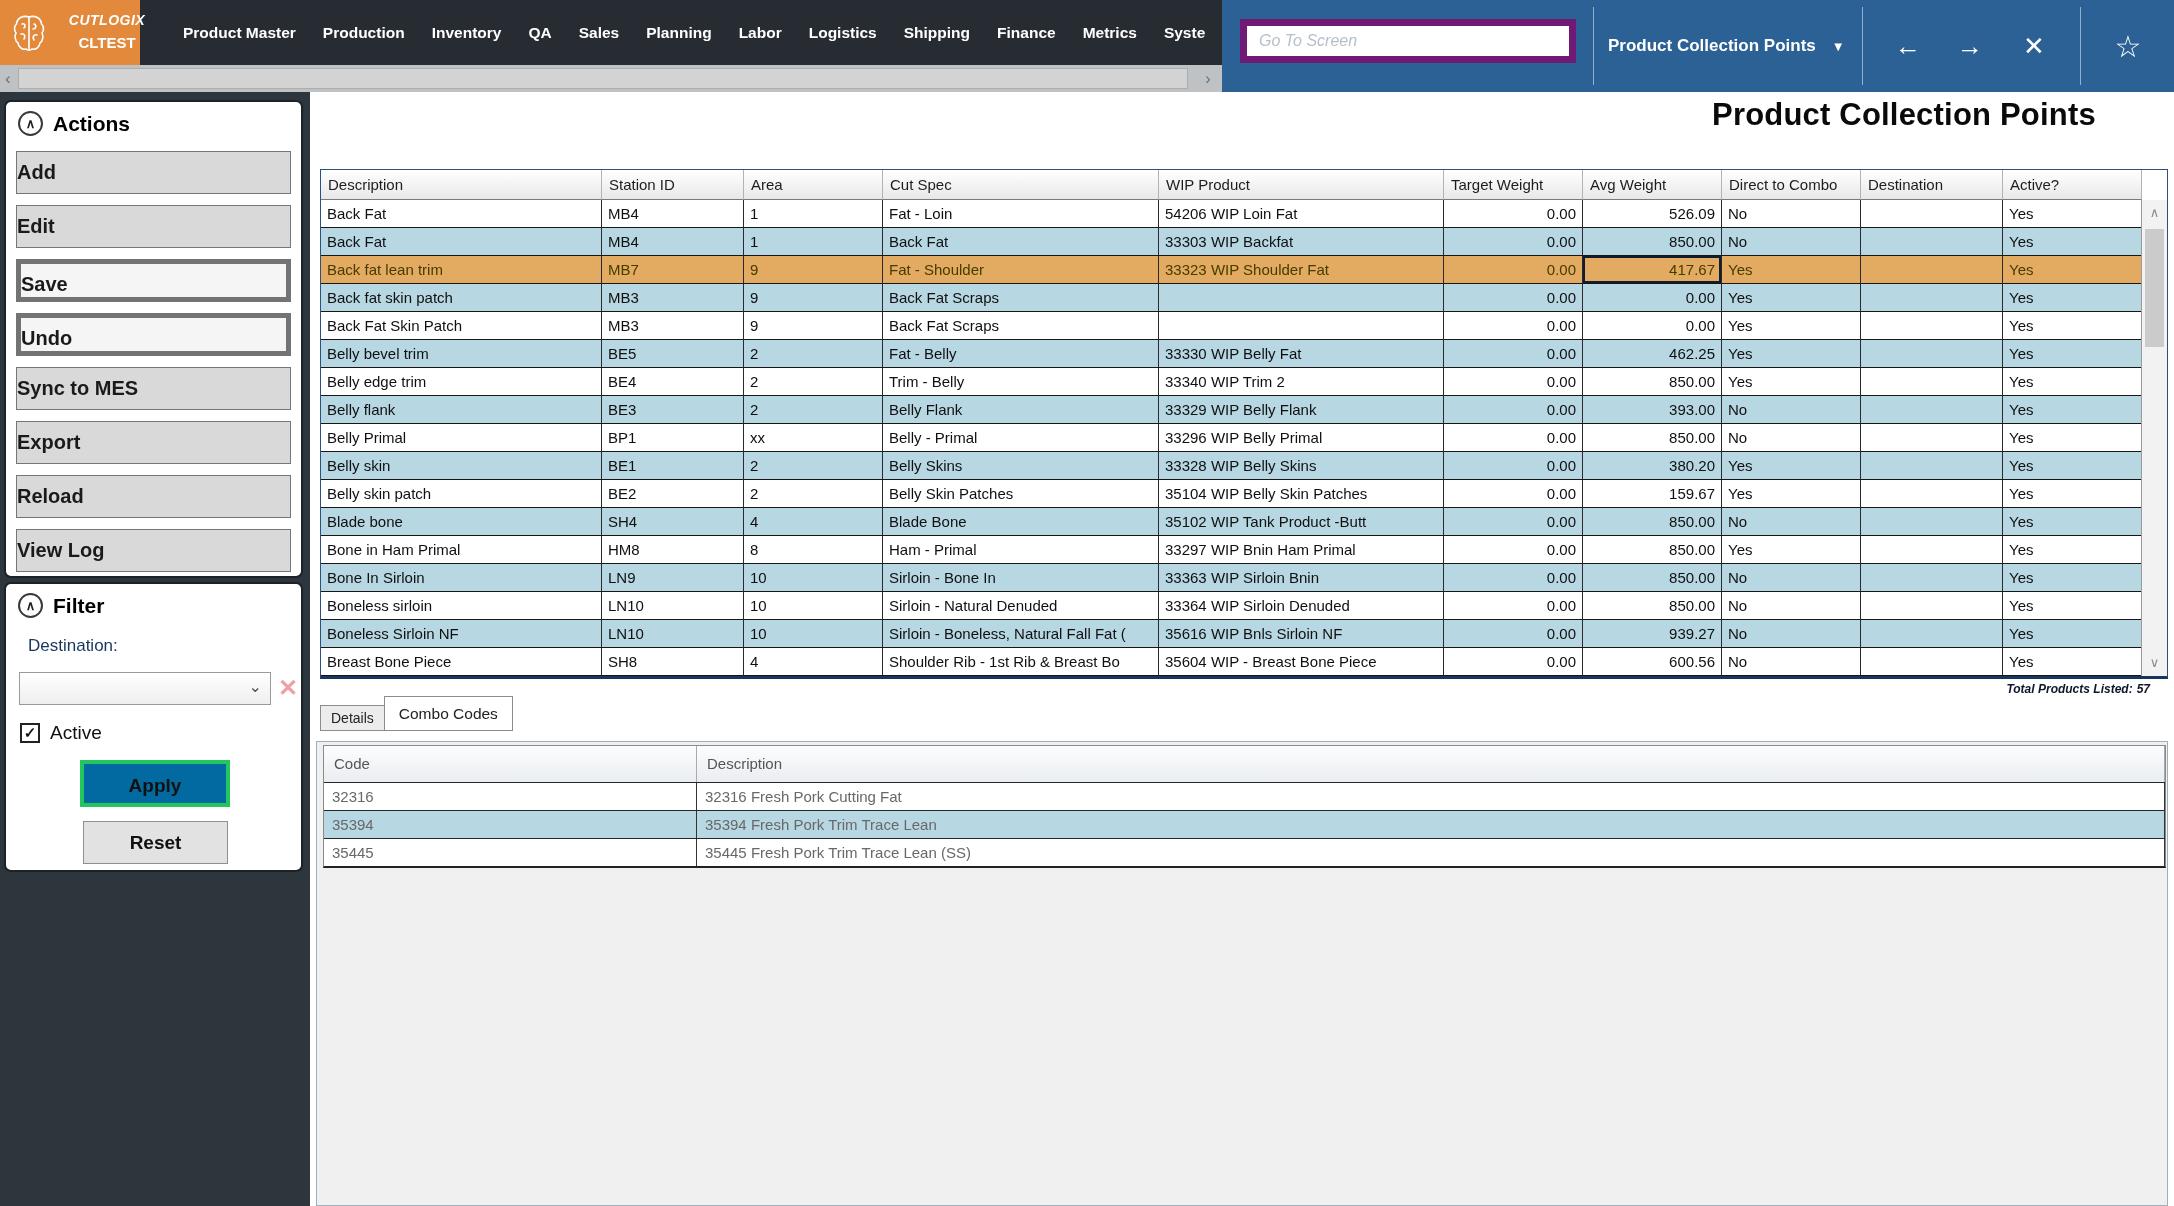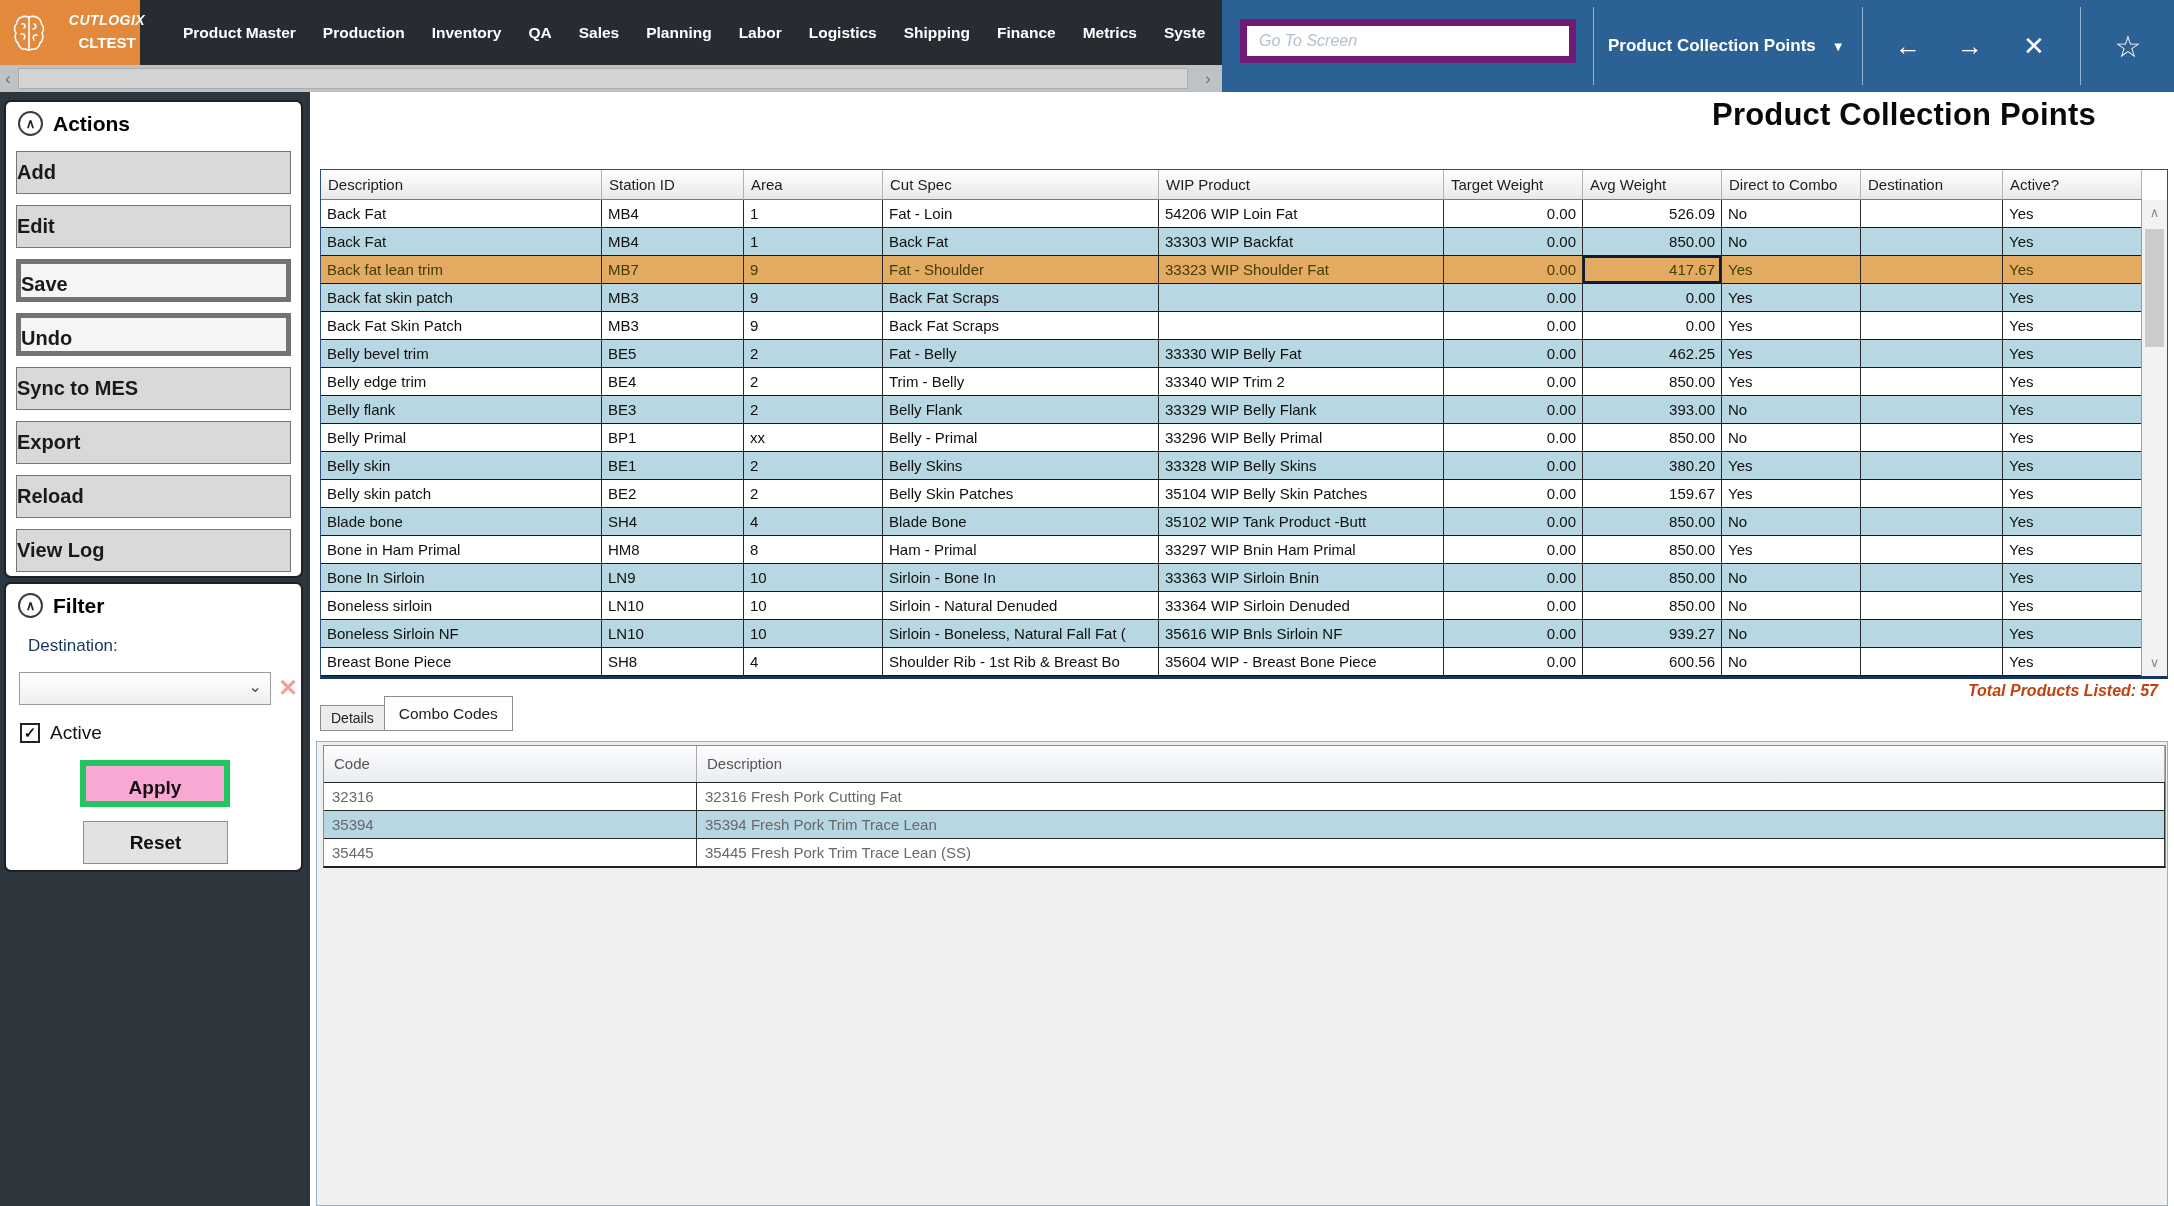--- a/index.html
+++ b/index.html
@@ -45,21 +45,21 @@
   .abtn:first-child { margin-top:9px; }
   .abtn.dark  { background:#d9d9d9; border:1px solid #767676; }
   .abtn.light { background:#f5f5f5; border:5px solid #737373; }
   .dest-label { position:absolute; left:22px; top:52px; font-size:17px; color:#17365d; }
   .dest-select { position:absolute; left:13px; top:88px; width:252px; height:33px; background:linear-gradient(#ffffff,#efefef); border:1px solid #9a9a9a; }
   .dest-select .chev { position:absolute; right:8px; top:4px; color:#555; font-size:16px; }
   .clear-x { position:absolute; left:272px; top:90px; color:#f0a0a0; font-size:24px; font-weight:700; cursor:default; }
   .checkbox { position:absolute; left:14px; top:139px; width:20px; height:20px; border:2px solid #222; background:#fff; text-align:center; line-height:16px; font-size:15px; font-weight:700; color:#111; cursor:default; }
   .active-label { position:absolute; left:44px; top:138px; font-size:19px; color:#111; }
   .fbtn { position:absolute; text-align:center; font-weight:700; font-size:19px; color:#111; cursor:default; }
-  .apply-btn { left:74px; top:176px; width:150px; height:47px; line-height:43px; border:6px solid #22c55e; background:#f9a8d4; }
+  .apply-btn { left:74px; top:176px; width:150px; height:47px; line-height:43px; border:4px solid #22c55e; background:#0369a1; }
   .reset-btn { left:77px; top:237px; width:145px; height:43px; line-height:41px; border:1px solid #8f8f8f; background:#e2e2e2; }
 
   
   .page-title { position:absolute; left:1712px; top:97px; font-size:31px; font-weight:800; color:#0a0a0a; letter-spacing:.2px; white-space:nowrap; }
 
   
   .ptable { position:absolute; left:320px; top:169px; width:1848px; background:#fff; border:1px solid #2c517c; border-bottom:3px solid #17365d; }
   .thead { display:flex; height:30px; }
   .th { background:linear-gradient(#ffffff,#e8e8e8); border-right:1px solid #b3b3b3; border-bottom:1px solid #7a7a7a; font-size:15px; color:#1d1d1d; line-height:29px; padding:0 7px; overflow:hidden; white-space:nowrap; cursor:default; }
   .tr { display:flex; height:28px; }
@@ -69,21 +69,21 @@
   .tr.selected { box-shadow:inset 0 0 0 2px #17365d; }
   .tr.selected .td { background:#e3aa61; color:#443c00; }
   .td.focus-cell { box-shadow:inset 0 0 0 2px #101c30; }
   .t-col0{width:281px}.t-col1{width:142px}.t-col2{width:139px}.t-col3{width:276px}.t-col4{width:285px}
   .t-col5{width:139px}.t-col6{width:139px}.t-col7{width:139px}.t-col8{width:142px}.t-col9{width:139px}
   .vscroll { position:absolute; top:30px; right:0; bottom:0; width:26px; background:#f2f2f2; border-left:1px solid #9a9a9a; }
   .vscroll .arr { position:absolute; left:0; width:25px; text-align:center; color:#8a8a8a; font-size:13px; line-height:26px; cursor:default; }
   .vscroll .up { top:0; } .vscroll .down { bottom:0; }
   .vthumb { position:absolute; left:3px; right:3px; top:29px; height:118px; background:#cbcbcb; cursor:default; }
 
-  .total { position:absolute; top:682px; right:16px; font-style:italic; font-weight:600; font-size:16px; color:#c2410c; }
+  .total { position:absolute; top:682px; right:24px; font-style:italic; font-weight:600; font-size:12px; color:#0f172a; }
   .total span { margin-left:4px; }
 
   
   .tabs { position:absolute; left:320px; top:707px; height:24px; display:flex; align-items:flex-end; z-index:3; }
   .tab { height:26px; line-height:24px; padding:0 10px; background:#ececec; border:1px solid #8c8c8c; font-size:14px; color:#222; margin-right:-1px; cursor:default; }
   .tab.active { height:35px; line-height:33px; background:#fff; font-size:15.5px; padding:0 14px; position:relative; z-index:4; }
   .tabpanel { position:absolute; left:316px; top:741px; width:1852px; height:465px; background:#f0f0f0; border:1px solid #9db0bf; }
   .ctable { position:absolute; left:6px; top:3px; width:1843px; background:#fff; border:1px solid #8a8a8a; border-bottom:2px solid #222; }
   .chead { display:flex; height:36px; }
   .cth { background:linear-gradient(#fdfdfe,#e9edf1); color:#555; font-size:15px; line-height:35px; padding:0 10px; border-right:1px solid #aaa; cursor:default; }

